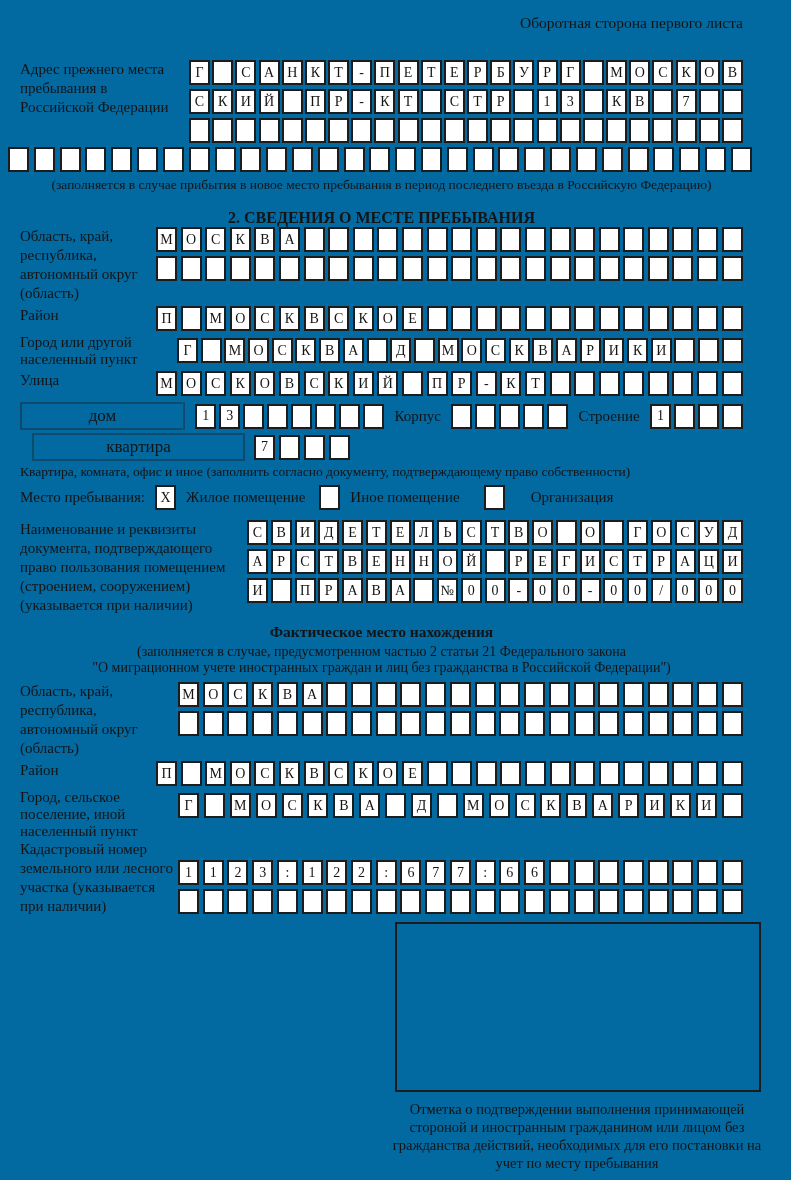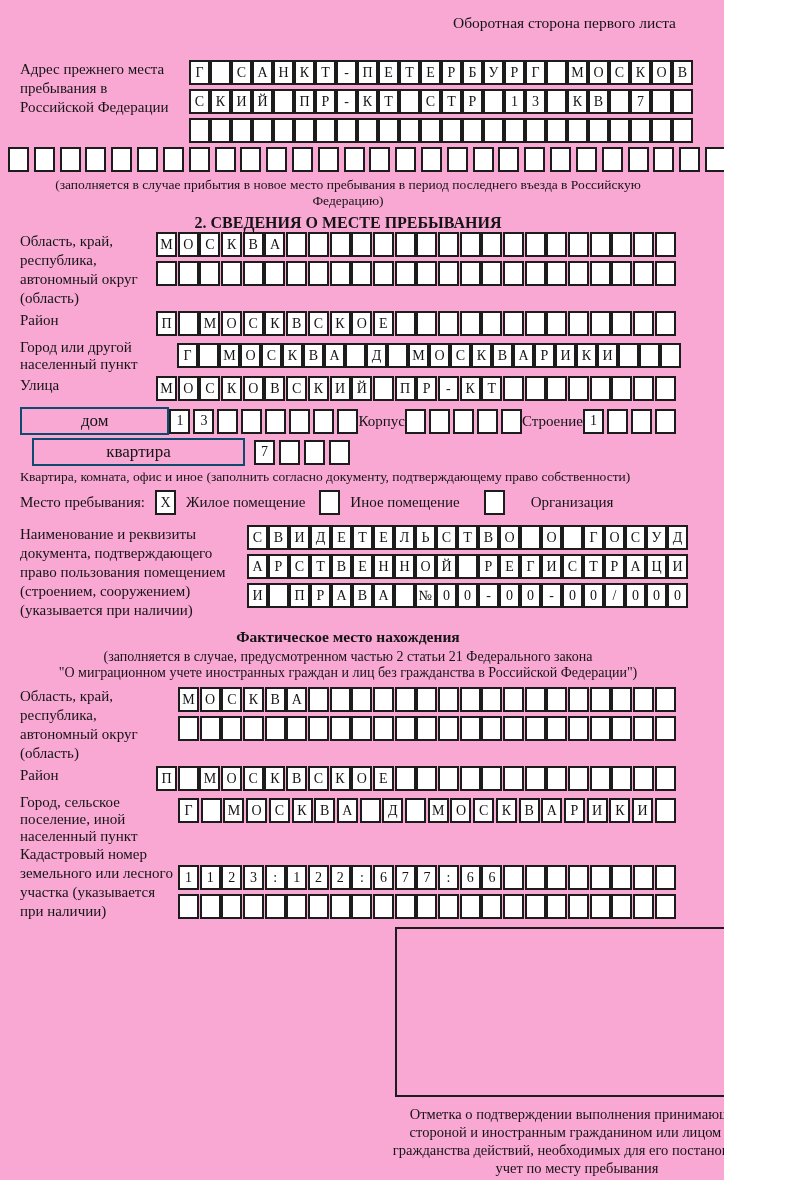--- a/index.html
+++ b/index.html
@@ -1,19 +1,19 @@
 <!DOCTYPE html>
 <html><head>
 <meta charset="utf-8">
 <style>
   html,body { margin:0; padding:0; background:#fff; }
   .page {
-    width:724px; height:1180px; box-sizing:border-box;
+    width:791px; height:1180px; box-sizing:border-box;
     padding:14px 48px 8px 20px;
-    background:#f9a8d4; color:#141414;
+    background:#0369a1; color:#141414;
     font-family:"Liberation Serif", "DejaVu Serif", serif;
     position:relative; overflow:hidden;
   }
   .hdr { text-align:right; font-size:15.5px; }
 
   .block { display:flex; }
   .lbl { font-size:15px; line-height:19px; flex:0 0 auto; }
   .rows { display:flex; flex-direction:column; gap:4px; }
 
   .cellrow { display:flex; justify-content:space-between; }
@@ -149,21 +149,21 @@
       <div class="cell"></div>
       <div class="cell"></div>
       <div class="cell"></div>
       <div class="cell"></div>
       <div class="cell"></div>
       <div class="cell"></div>
       <div class="cell"></div>
     </div>
   <div class="cap center" style="margin-top:5px;">(заполняется в случае прибытия в новое место пребывания в период последнего въезда в Российскую Федерацию)</div>
 
-  <div class="title" style="margin-top:5px;">2. СВЕДЕНИЯ О МЕСТЕ ПРЕБЫВАНИЯ</div>
+  <div class="title" style="margin-top:16px;">2. СВЕДЕНИЯ О МЕСТЕ ПРЕБЫВАНИЯ</div>
 
   <div class="block">
     <div class="lbl" style="width:136px;">Область, край, республика, автономный округ (область)</div>
     <div class="rows" style="flex:1;">
       <div class="cellrow">
           <div class="cell">М</div>
           <div class="cell">О</div>
           <div class="cell">С</div>
           <div class="cell">К</div>
           <div class="cell">В</div>

